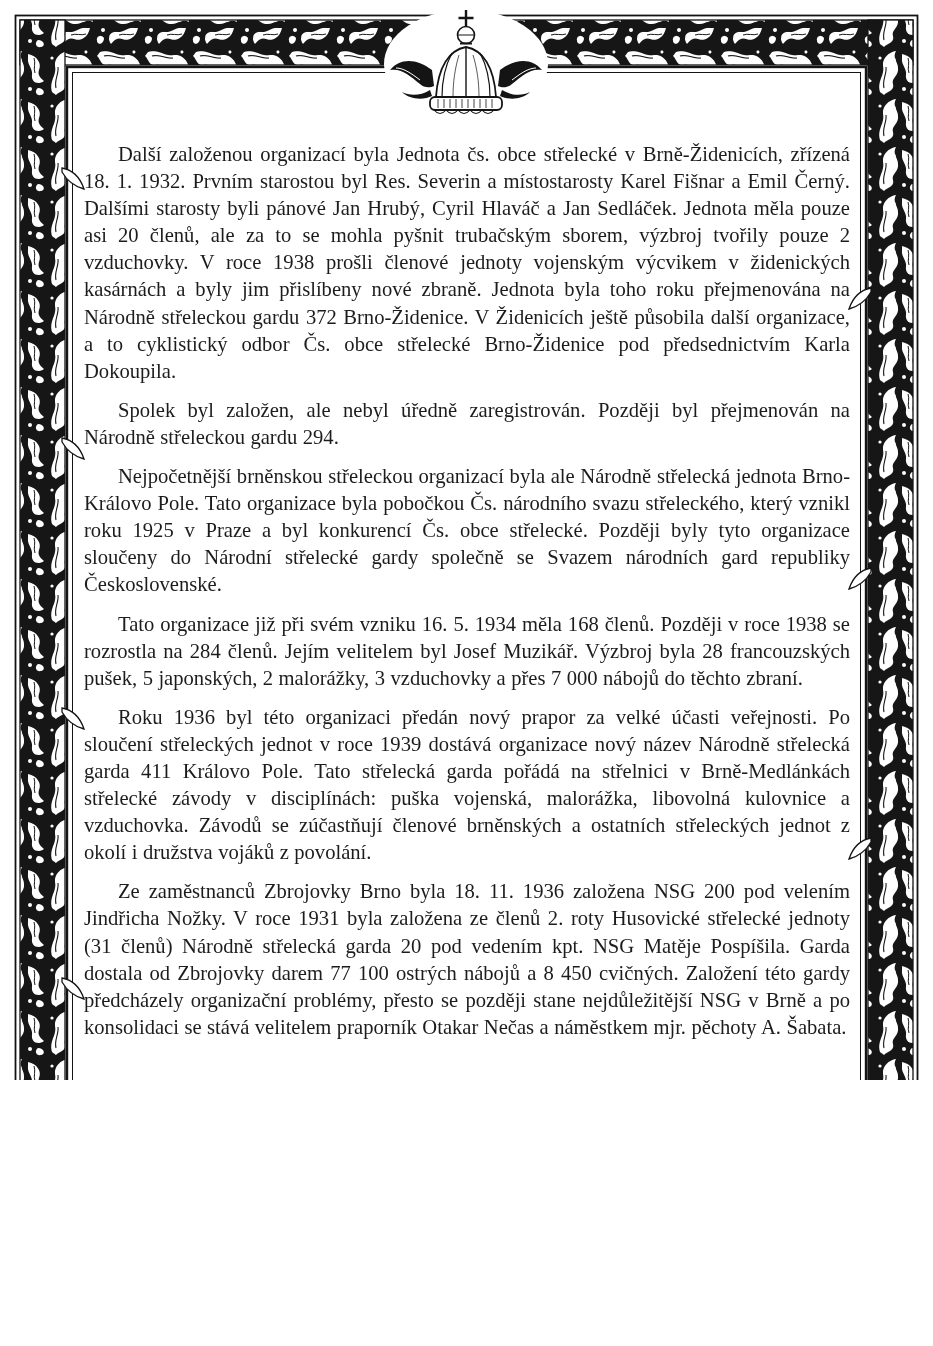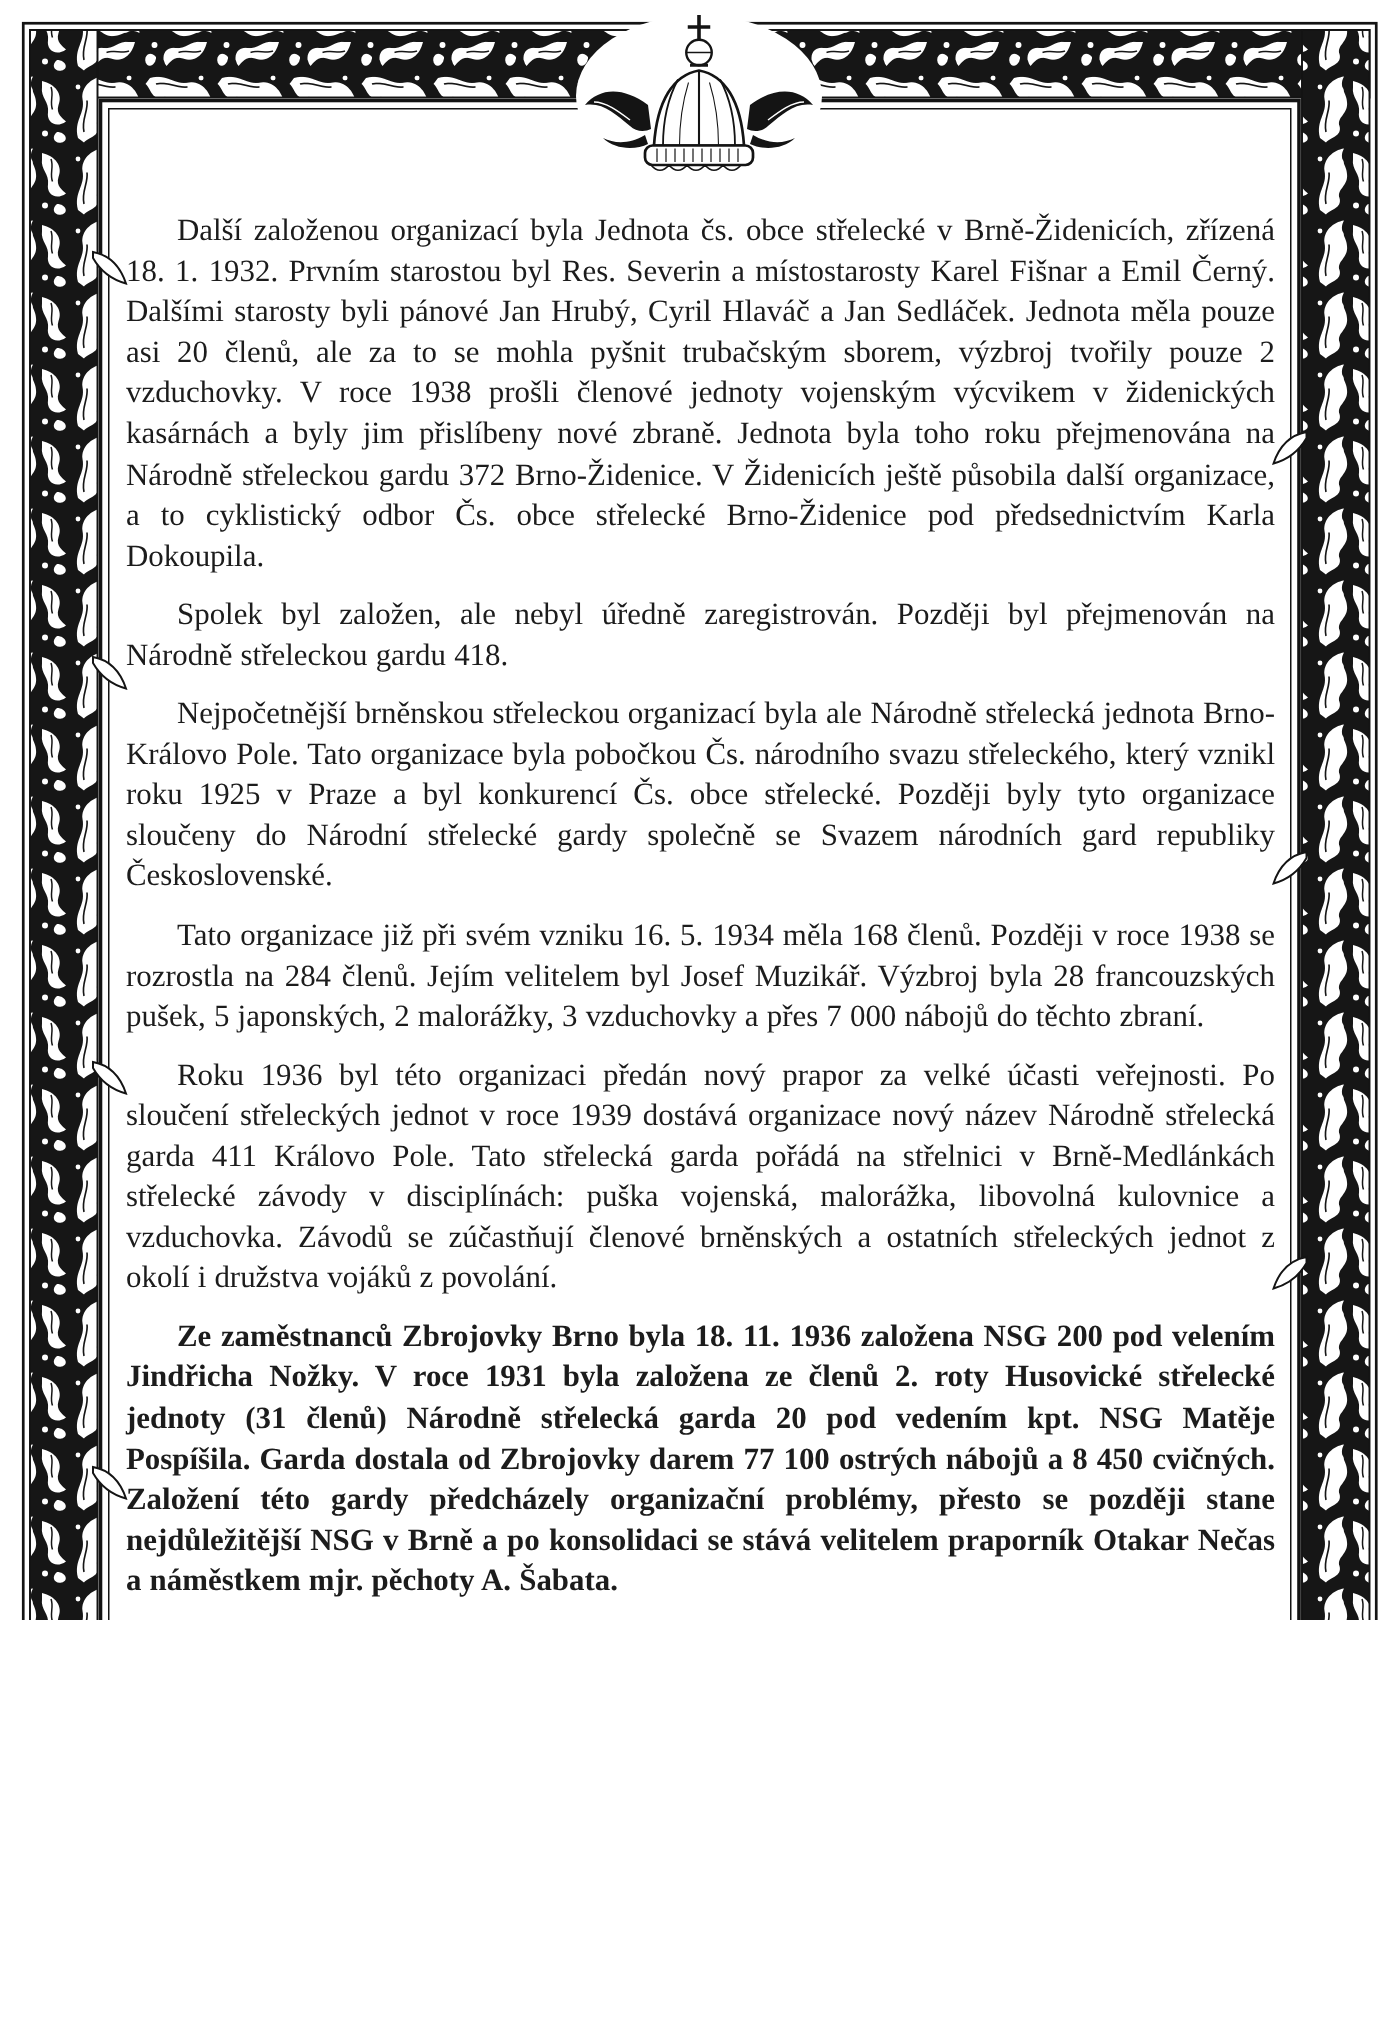--- a/index.html
+++ b/index.html
@@ -19,21 +19,21 @@
     line-height:27.1px;
     text-align:justify;
     hyphens:auto;
     -webkit-hyphens:auto;
     word-spacing:0.3px;
   }
   .text-block p{
     margin:0 0 12px 0;
     text-indent:34px;
   }
-  .text-block p:last-child{margin-bottom:0;font-weight:bold;}
+  .text-block p:last-child{margin-bottom:0;}
   .pagenum{
     position:absolute;
     left:0;right:0;top:1270px;
     text-align:right;
     font-size:27px;
     letter-spacing:3px;
     color:#0f766e;
   }
 </style>
 </head>
@@ -142,21 +142,21 @@
 
       <g stroke="#2a2a2a" stroke-width="0.6">
         <path d="M438 1270 V1306 M442 1267 V1309 M446 1265 V1311"></path>
         <path d="M486 1265 V1311 M490 1267 V1309 M494 1270 V1306"></path>
       </g>
     </g>
   </svg>
 
   <main class="text-block">
     <p>Další založenou organizací byla Jednota čs. obce střelecké v Brně-Židenicích, zřízená 18. 1. 1932. Prvním starostou byl Res. Severin a místostarosty Karel Fišnar a Emil Černý. Dalšími starosty byli pánové Jan Hrubý, Cyril Hlaváč a Jan Sedláček. Jednota měla pouze asi 20 členů, ale za to se mohla pyšnit trubačským sborem, výzbroj tvořily pouze 2 vzduchovky. V roce 1938 prošli členové jednoty vojenským výcvikem v židenických kasárnách a byly jim přislíbeny nové zbraně. Jednota byla toho roku přejmenována na Národně střeleckou gardu 372 Brno-Židenice. V Židenicích ještě působila další organizace, a to cyklistický odbor Čs. obce střelecké Brno-Židenice pod předsednictvím Karla Dokoupila.</p>
-    <p>Spolek byl založen, ale nebyl úředně zaregistrován. Později byl přejmenován na Národně střeleckou gardu 418.</p>
+    <p>Spolek byl založen, ale nebyl úředně zaregistrován. Později byl přejmenován na Národně střeleckou gardu 294.</p>
     <p>Nejpočetnější brněnskou střeleckou organizací byla ale Národně střelecká jednota Brno-Královo Pole. Tato organizace byla pobočkou Čs. národního svazu střeleckého, který vznikl roku 1925 v Praze a byl konkurencí Čs. obce střelecké. Později byly tyto organizace sloučeny do Národní střelecké gardy společně se Svazem národních gard republiky Československé.</p>
     <p>Tato organizace již při svém vzniku 16. 5. 1934 měla 168 členů. Později v roce 1938 se rozrostla na 284 členů. Jejím velitelem byl Josef Muzikář. Výzbroj byla 28 francouzských pušek, 5 japonských, 2 malorážky, 3 vzduchovky a přes 7 000 nábojů do těchto zbraní.</p>
     <p>Roku 1936 byl této organizaci předán nový prapor za velké účasti veřejnosti. Po sloučení střeleckých jednot v roce 1939 dostává organizace nový název Národně střelecká garda 411 Královo Pole. Tato střelecká garda pořádá na střelnici v Brně-Medlánkách střelecké závody v disciplínách: puška vojenská, malorážka, libovolná kulovnice a vzduchovka. Závodů se zúčastňují členové brněnských a ostatních střeleckých jednot z okolí i družstva vojáků z povolání.</p>
     <p>Ze zaměstnanců Zbrojovky Brno byla 18. 11. 1936 založena NSG 200 pod velením Jindřicha Nožky. V roce 1931 byla založena ze členů 2. roty Husovické střelecké jednoty (31 členů) Národně střelecká garda 20 pod vedením kpt. NSG Matěje Pospíšila. Garda dostala od Zbrojovky darem 77 100 ostrých nábojů a 8 450 cvičných. Založení této gardy předcházely organizační problémy, přesto se později stane nejdůležitější NSG v Brně a po konsolidaci se stává velitelem praporník Otakar Nečas a náměstkem mjr. pěchoty A. Šabata.</p>
   </main>
 
   <div class="pagenum">243</div>
 
 </div>
 

